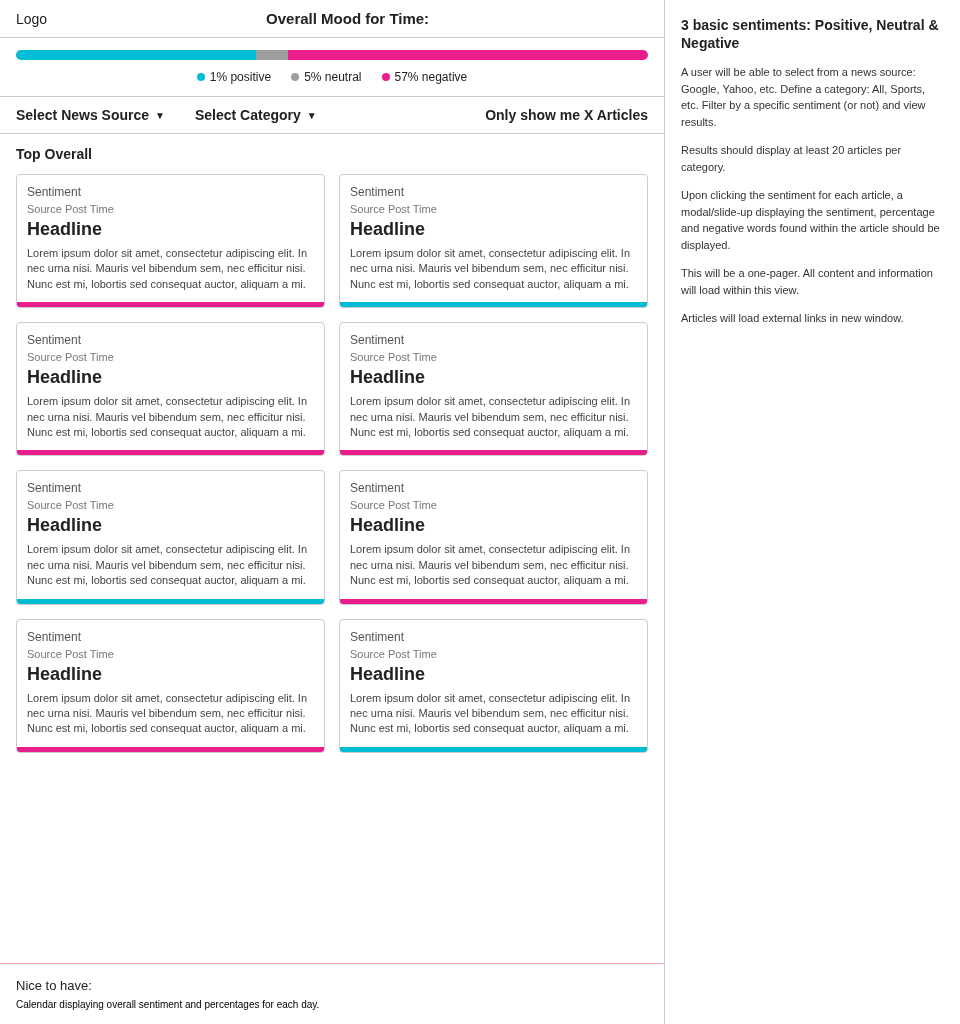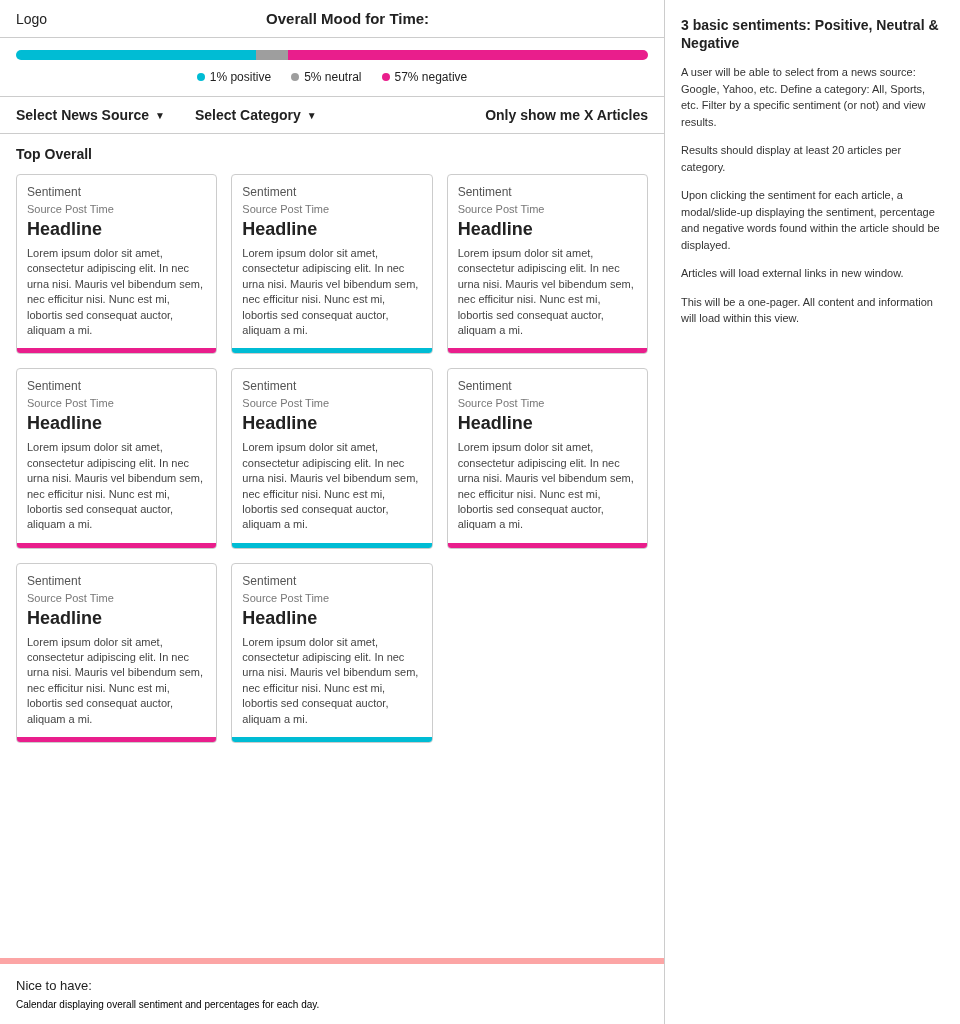--- a/index.html
+++ b/index.html
@@ -30,35 +30,35 @@
 
     
     .filter-bar { display: flex; align-items: center; padding: 10px 16px; border-bottom: 1px solid #ccc; gap: 30px; text-align: right; }
     .filter-dropdown { display: flex; align-items: center; gap: 6px; cursor: pointer; font-size: 14px; font-weight: bold; }
     .dropdown-arrow { font-size: 10px; }
     .filter-text { font-size: 14px; font-weight: bold; margin-left: auto; }
 
     
     .stories-section { padding: 12px 16px; flex: 1; }
     .section-title { font-size: 14px; font-weight: bold; margin-bottom: 12px; }
-    .articles-grid { display: grid; grid-template-columns: 1fr 1fr 1fr; gap: 14px; }
+    .articles-grid { display: grid; grid-template-columns: 1fr 1fr; gap: 14px; }
 
     
     .article-card { border: 1px solid #ccc; border-radius: 4px; overflow: hidden; display: flex; flex-direction: column; }
     .card-content { padding: 10px; flex: 1; }
     .card-sentiment { font-size: 12px; color: #555; margin-bottom: 4px; }
     .card-meta { font-size: 11px; color: #777; margin-bottom: 4px; }
     .card-headline { font-size: 18px; font-weight: bold; margin-bottom: 6px; }
     .card-body { font-size: 11px; color: #444; line-height: 1.4; }
     .card-border-bottom { height: 5px; }
     .border-pink { background: #e91e8c; }
     .border-cyan { background: #00bcd4; }
 
     
-    .footer { border-top: 6px solid #fca5a5; padding: 14px 16px; background: #fff; }
+    .footer { border-top: 1px solid #fca5a5; padding: 14px 16px; background: #fff; }
     .footer-title { font-size: 13px; margin-bottom: 6px; }
     .footer-text { font-size: 10px; color: #000000; }
 
     
     .sidebar { width: 295px; padding: 16px; }
     .sidebar-heading { font-size: 14px; font-weight: bold; margin-bottom: 12px; line-height: 1.3; }
     .sidebar-body { font-size: 11px; color: #333; line-height: 1.5; }
     .sidebar-body p { margin-bottom: 12px; }
   </style>
 </head>
@@ -191,18 +191,18 @@
     </div>
 
   </div>
 
   <div class="sidebar">
     <div class="sidebar-heading">3 basic sentiments: Positive, Neutral &amp; Negative</div>
     <div class="sidebar-body" id="sidebar-body">
         <p>A user will be able to select from a news source: Google, Yahoo, etc. Define a category: All, Sports, etc. Filter by a specific sentiment (or not) and view results.</p>
         <p>Results should display at least 20 articles per category.</p>
         <p>Upon clicking the sentiment for each article, a modal/slide-up displaying the sentiment, percentage and negative words found within the article should be displayed.</p>
+        <p>This will be a one-pager. All content and information will load within this view.</p>
         <p>Articles will load external links in new window.</p>
-        <p>This will be a one-pager. All content and information will load within this view.</p>
       </div>
   </div>
 
 </div>
 
 </body></html>

